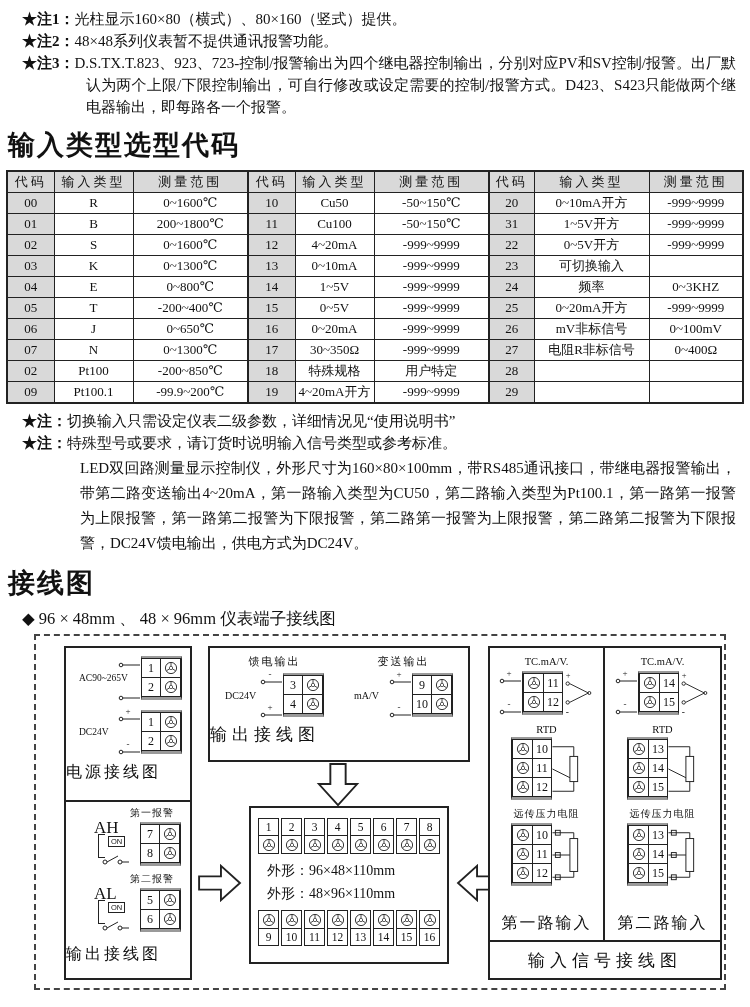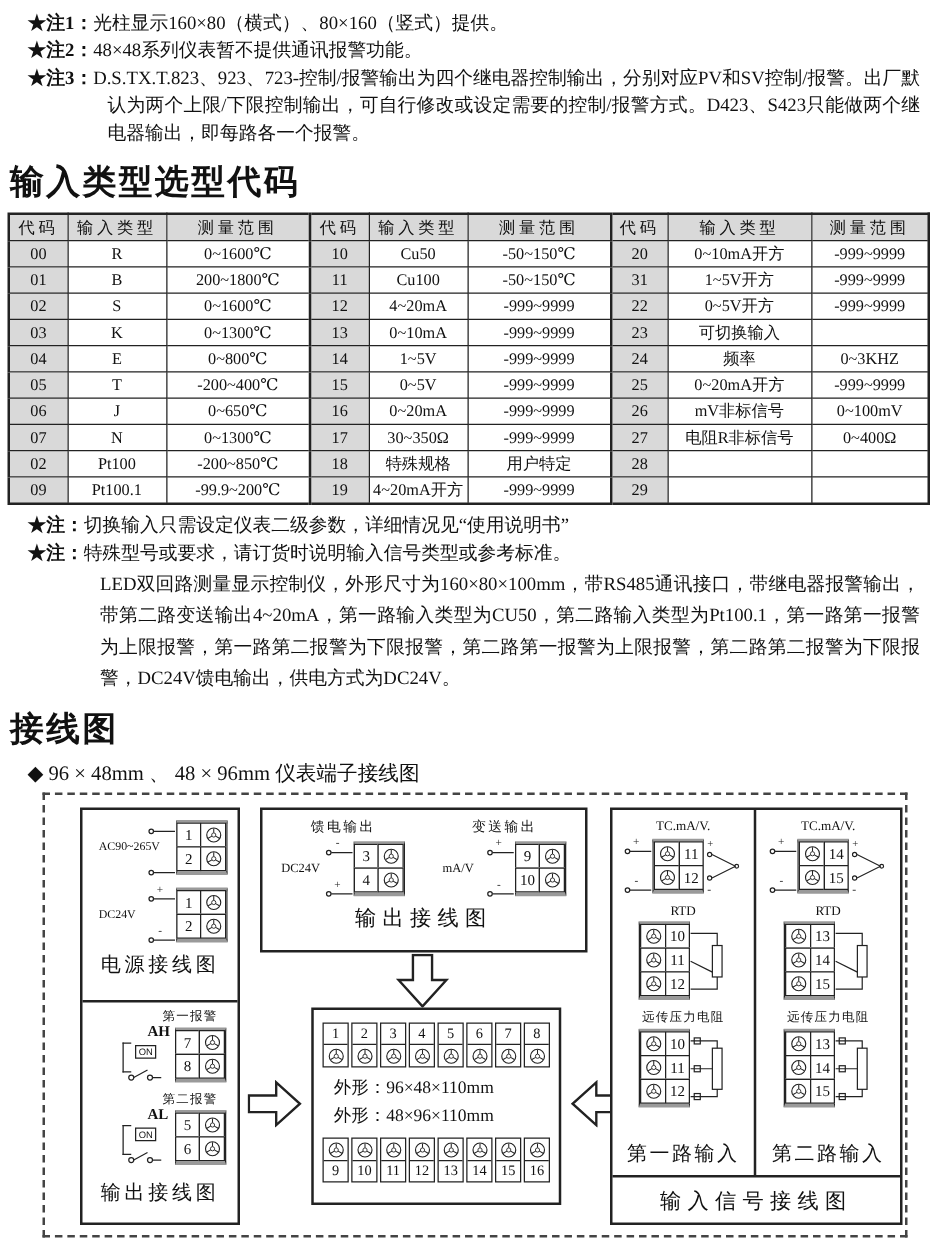--- a/index.html
+++ b/index.html
@@ -29,21 +29,21 @@
   .model-line{white-space:nowrap;}
   .model-desc{margin-left:58px;text-align:justify;}
 
   .subtitle{font-family:Liberation Serif, serif;
             font-size:16.5px;margin:0 0 4px 22px;}
 
   
   .diagram{position:relative;width:688px;height:352px;margin:2px 0 0 34px;
            border:2px dashed #444;background:#fff;}
   .box{position:absolute;border:2px solid #222;background:#fff;}
-  .cap{text-align:center;letter-spacing:3px;font-size:16px;}
+  .cap{letter-spacing:3px;font-size:16px;}
   .cap.big{font-size:17px;letter-spacing:5px;}
 
   
   .tb{display:inline-flex;flex-direction:column;border:1px solid #222;
       border-top:3px solid #9a9a9a;border-bottom:3px solid #9a9a9a;}
   .tcell{display:flex;}
   .tb.rev .tcell{flex-direction:row-reverse;}
   .tnum{width:18px;height:18px;border:1px solid #222;margin:-1px 0 0 -1px;
         display:flex;align-items:center;justify-content:center;font-size:12px;background:#fff;}
   .tscr{width:19px;height:18px;border:1px solid #222;margin:-1px 0 0 -1px;
@@ -69,21 +69,21 @@
   .lbox{left:28px;top:10px;width:124px;height:330px;}
   .psec{height:146px;border-bottom:2px solid #222;padding-top:6px;}
   .pgroup{display:flex;justify-content:flex-end;align-items:center;padding-right:8px;margin-bottom:6px;}
   .psec .cap{margin-top:4px;}
 
   .asec{padding-top:4px;}
   .agrp{padding-left:28px;margin-bottom:4px;}
   .agrp-title{font-size:10px;text-align:right;padding-right:16px;letter-spacing:1px;}
   .agrp-row{display:flex;align-items:center;}
   .aswitch{position:relative;width:46px;height:48px;}
-  .alabel{position:absolute;left:24px;top:-2px;font-size:12px;font-weight:bold;}
+  .alabel{position:absolute;left:0;top:-2px;font-size:17px;}
   .onbox{position:absolute;left:14px;top:16px;border:1px solid #222;font-size:7.5px;padding:0 2px;line-height:9px;font-family:"Liberation Sans",sans-serif;}
   .contact{position:absolute;left:8px;bottom:2px;line-height:0;}
   .aswitch::before{content:'';position:absolute;left:4px;top:14px;width:6px;height:22px;
                    border-left:1px solid #222;border-top:1px solid #222;border-bottom:1px solid #222;}
   .asec .cap{margin-top:10px;}
 
   .mbox{left:172px;top:10px;width:258px;height:112px;}
   .mrow{display:flex;justify-content:space-around;padding-top:6px;}
   .mgroup .gtitle{font-size:11px;letter-spacing:2px;text-align:center;margin-bottom:2px;}
   .mgrow{display:flex;align-items:center;}

